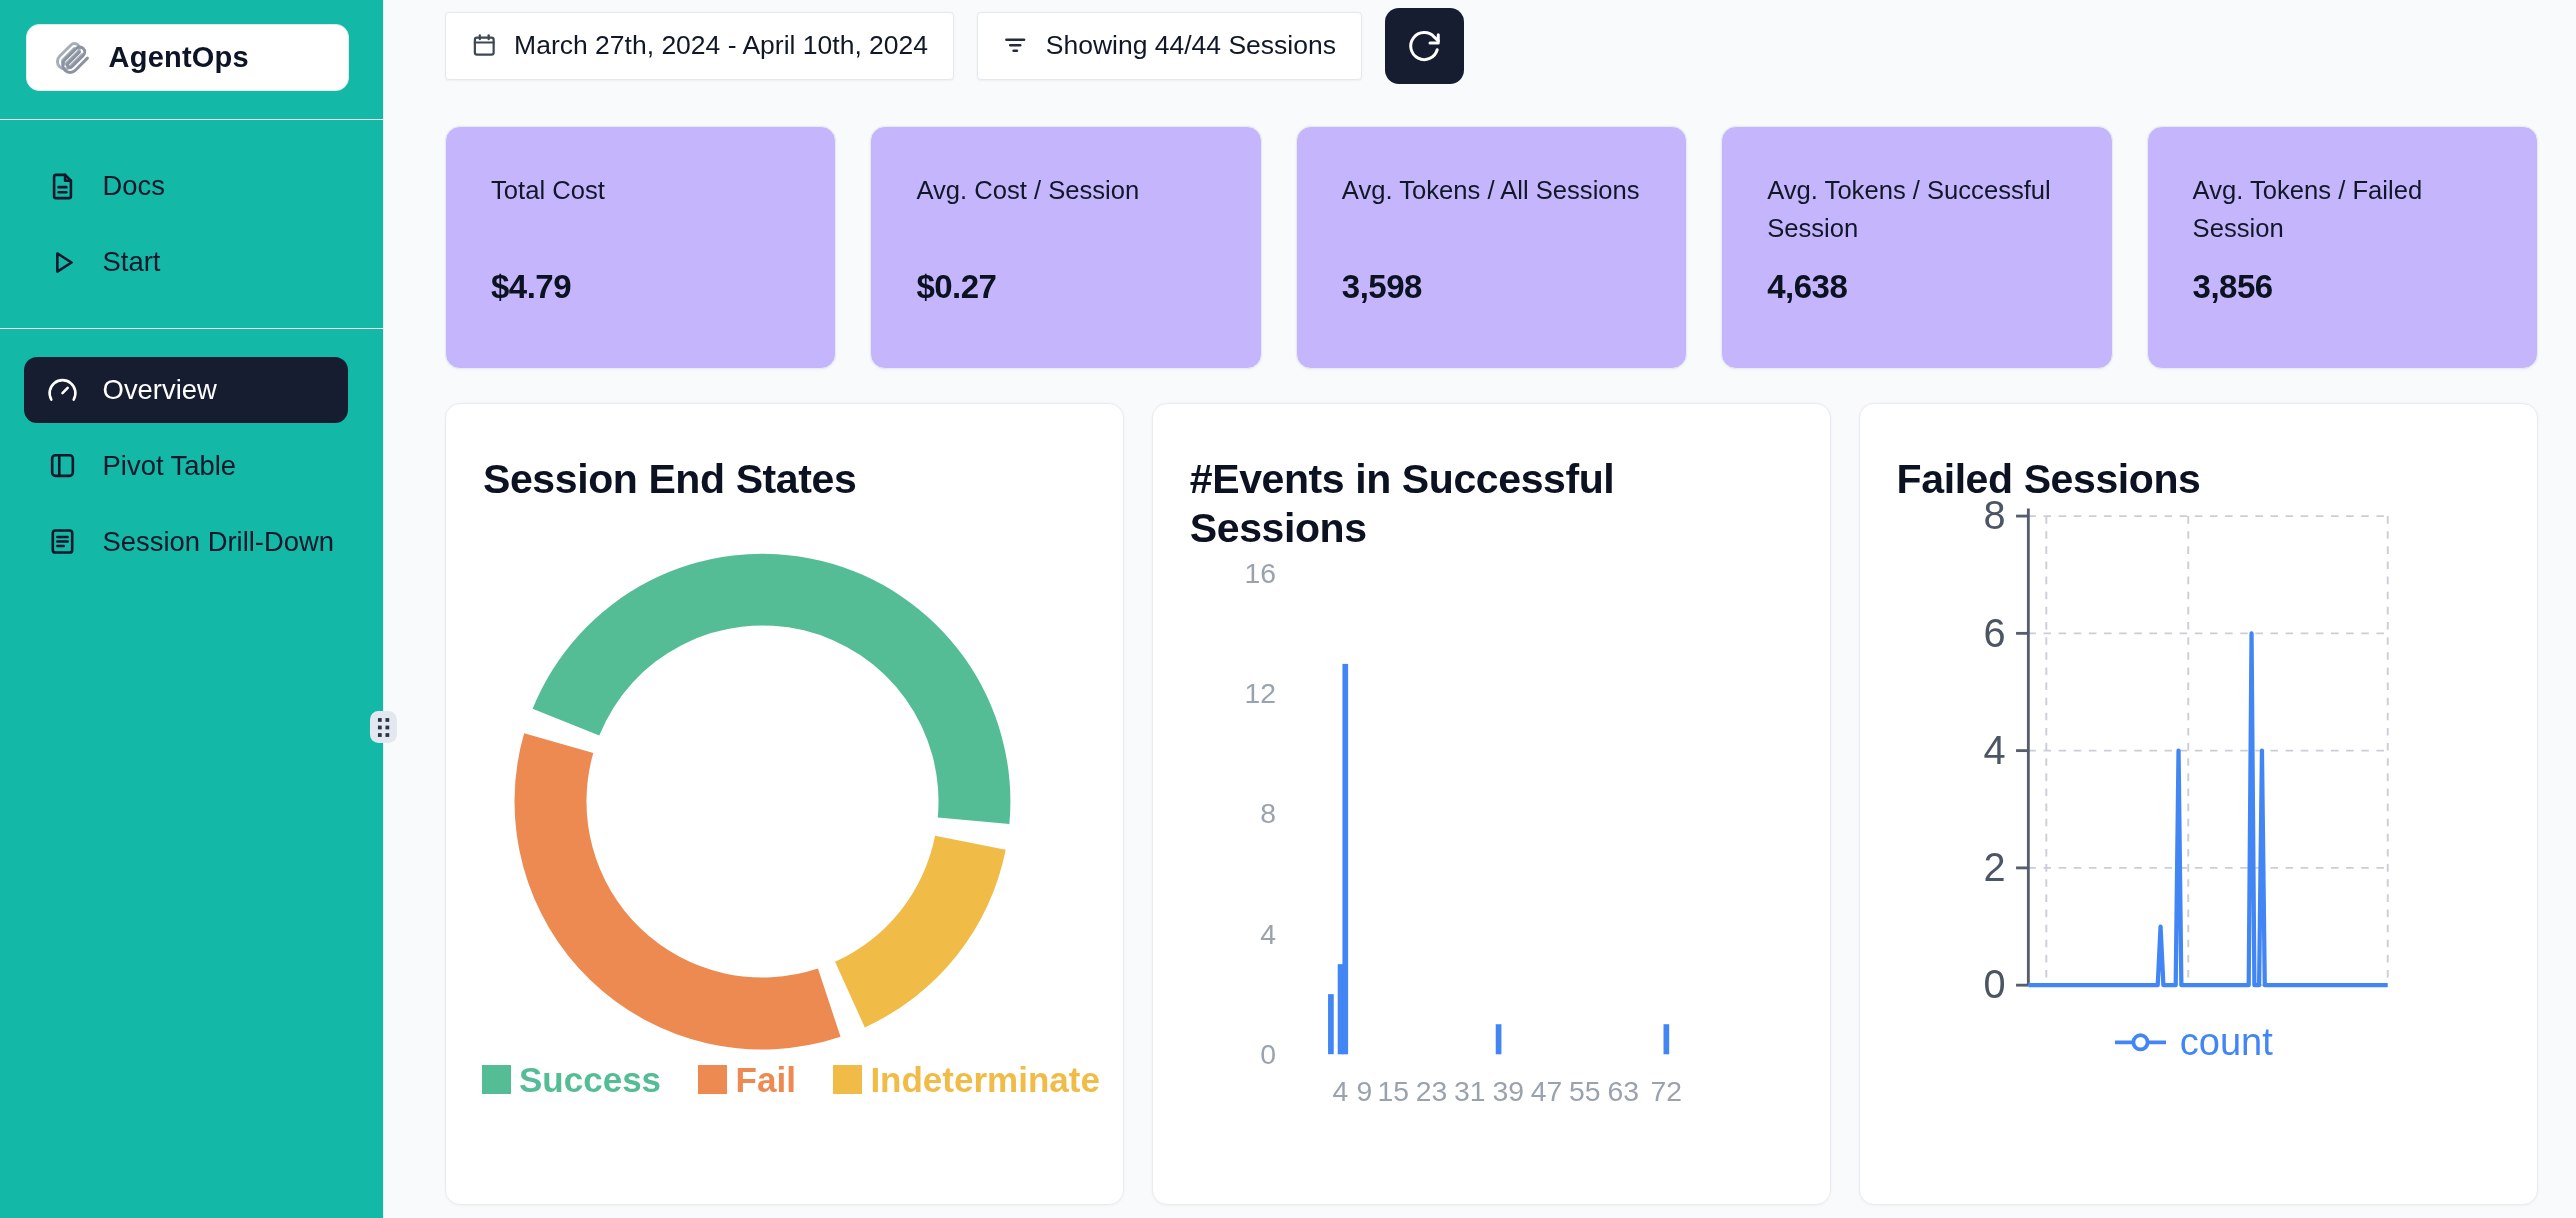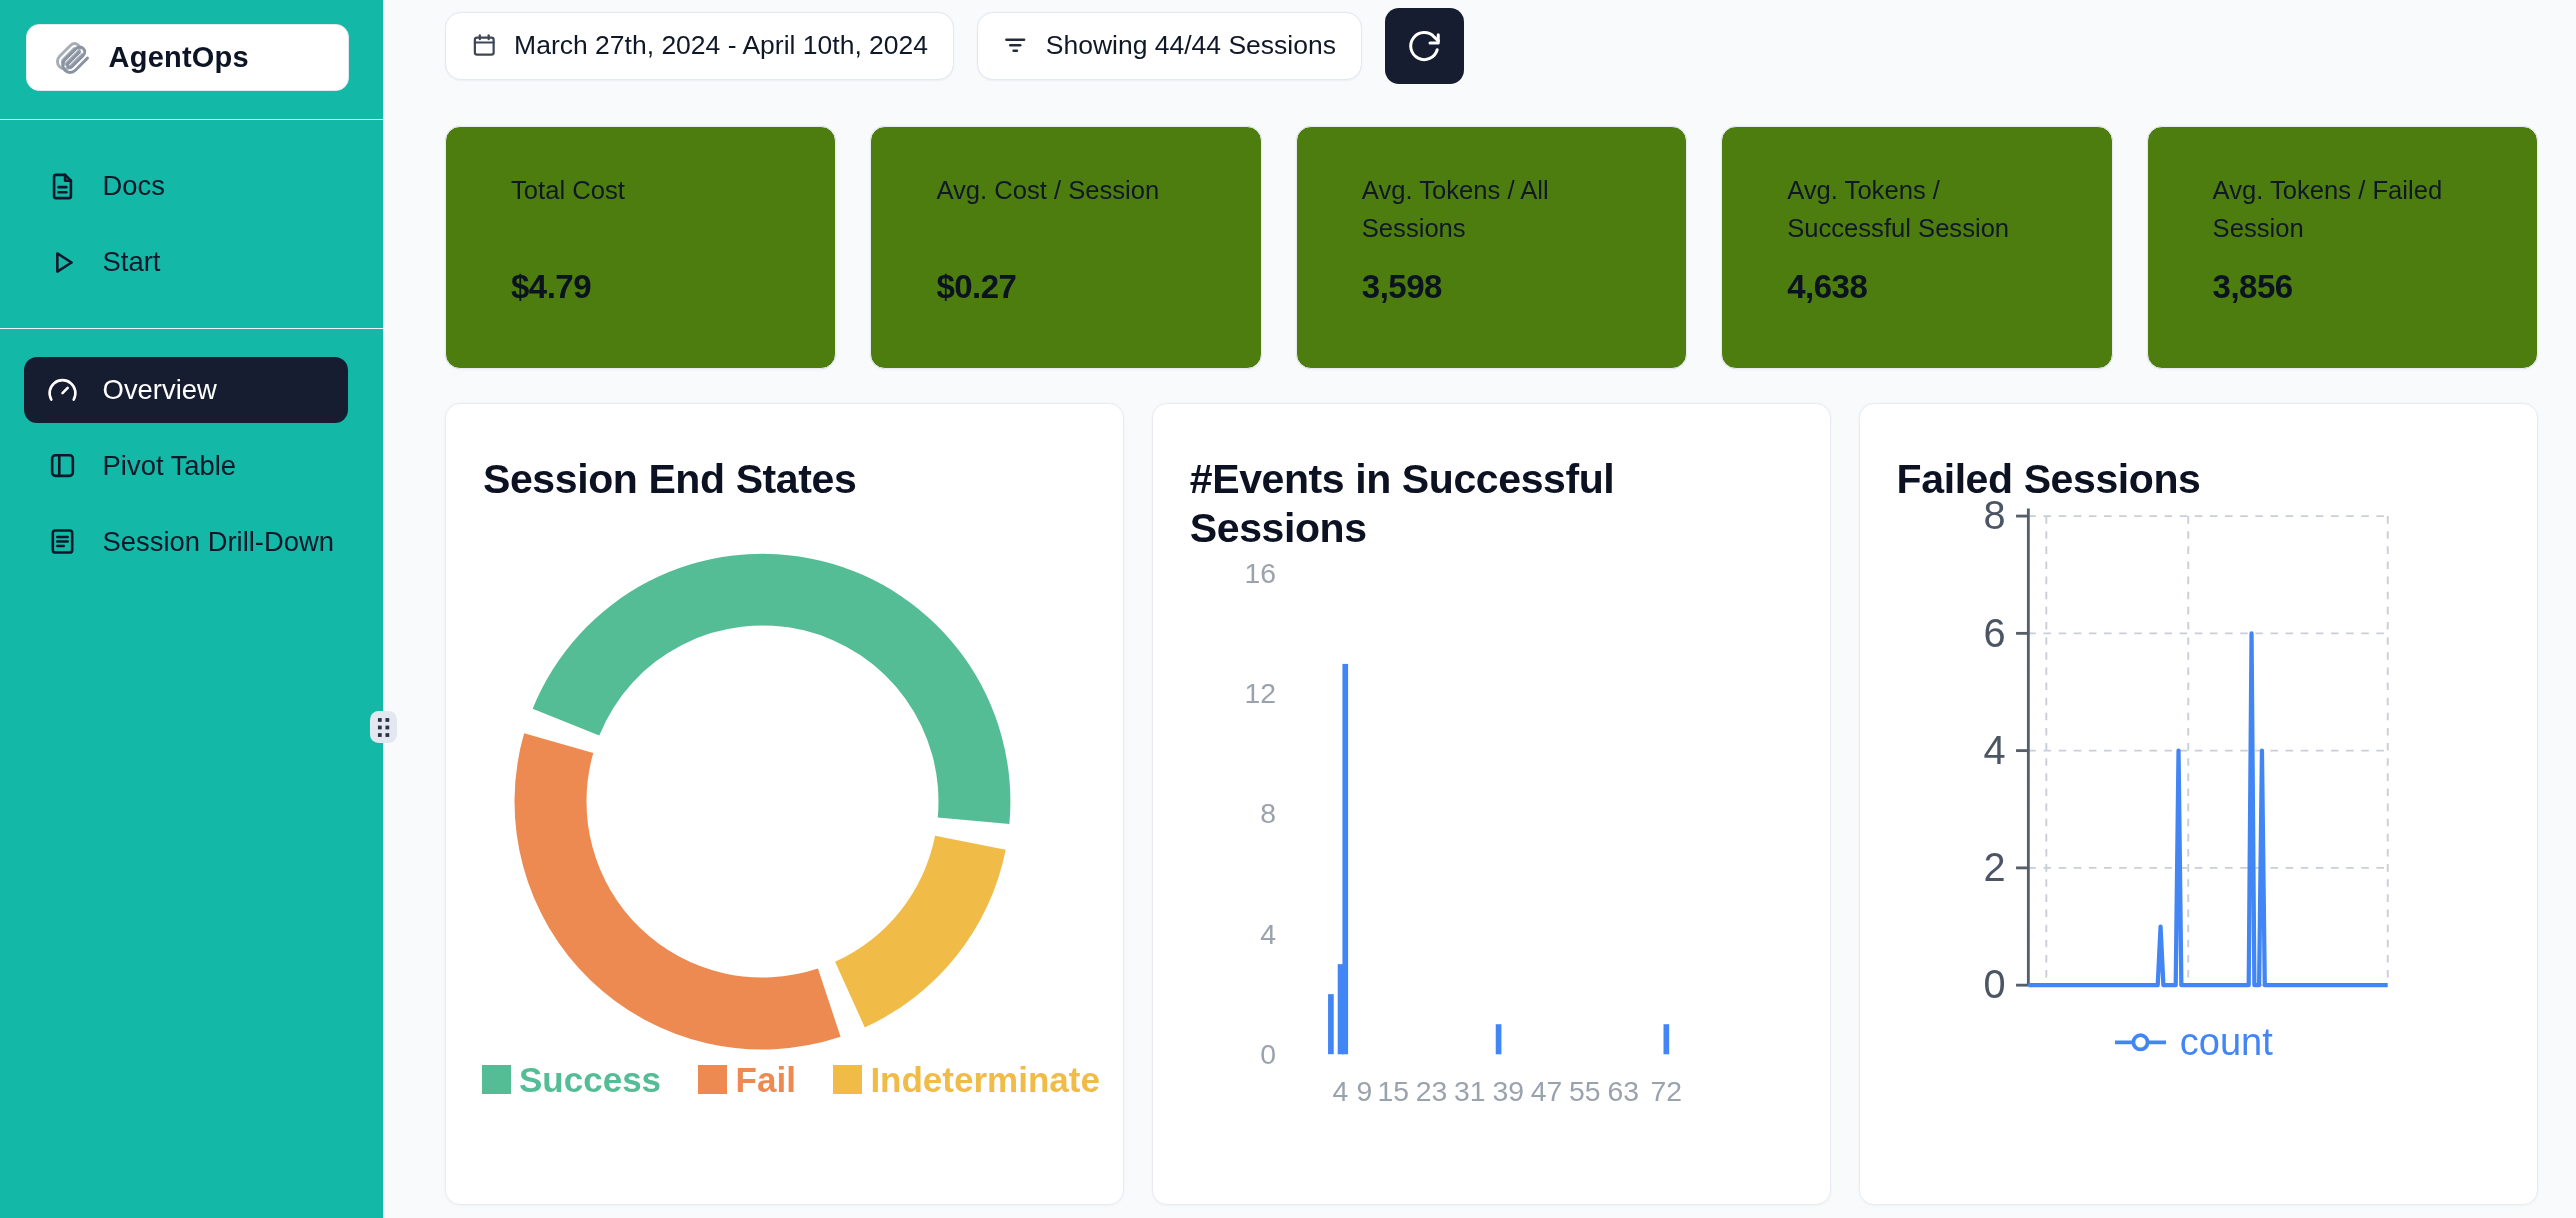--- a/index.html
+++ b/index.html
@@ -39,36 +39,36 @@
   .nav2 { margin-top: 28px; }
   .resize-handle {
     position: absolute; left: 370px; top: 711px; width: 26.5px; height: 32px;
     background: #e3e8f0; border-radius: 8.5px; z-index: 6; cursor: col-resize;
     display: flex; align-items: center; justify-content: center;
   }
   
   .main { position: absolute; left: 384px; top: 0; right: 0; bottom: 0; padding: 7.6px 38px 0 61px; }
   .topbar { display: flex; align-items: center; gap: 23px; height: 76px; }
   .btn {
-    height: 68px; background: #fff; border: 1.9px solid #e4e9f0; border-radius: 16px;
+    height: 68px; background: #fff; border: 1.9px solid #e4e9f0; border-radius: 4px;
     display: flex; align-items: center; gap: 17px; padding: 0 24.6px;
     font-size: 26.5px; font-weight: 500; color: #101828; cursor: pointer;
     box-shadow: 0 0.9px 1.9px rgba(16,24,40,.05); font-family: inherit;
   }
   .btn svg { width: 26.5px; height: 26.5px; }
   .btn-dark {
     width: 79px; height: 76px; background: #171d30; border: none; border-radius: 14px;
     display: flex; align-items: center; justify-content: center; cursor: pointer;
   }
   .btn-dark svg { width: 36px; height: 36px; }
   
   .stats { margin-top: 42px; display: grid; grid-template-columns: repeat(5,1fr); gap: 34px; }
   .stat-card {
-    height: 243px; background: #4d7c0f; border: 1.9px solid #e8ecf2; border-radius: 15px;
-    padding: 44px 65px; box-shadow: 0 0.9px 2.8px rgba(16,24,40,.04);
+    height: 243px; background: #c4b5fd; border: 1.9px solid #e8ecf2; border-radius: 15px;
+    padding: 44px 45px; box-shadow: 0 0.9px 2.8px rgba(16,24,40,.04);
   }
   .stat-label { font-size: 25.6px; line-height: 38px; font-weight: 500; height: 76px; color: #101828; }
   .stat-value { margin-top: 21px; font-size: 33px; font-weight: 800; letter-spacing: -0.5px; color: #0b1220; }
   
   .charts { margin-top: 34px; display: grid; grid-template-columns: repeat(3,1fr); gap: 27.4px; }
   .chart-card {
     position: relative; height: 802px; background: #fff; border: 1.9px solid #e8ecf2;
     border-radius: 15px; padding: 51px 37px; box-shadow: 0 0.9px 2.8px rgba(16,24,40,.04);
     overflow: hidden;
   }

